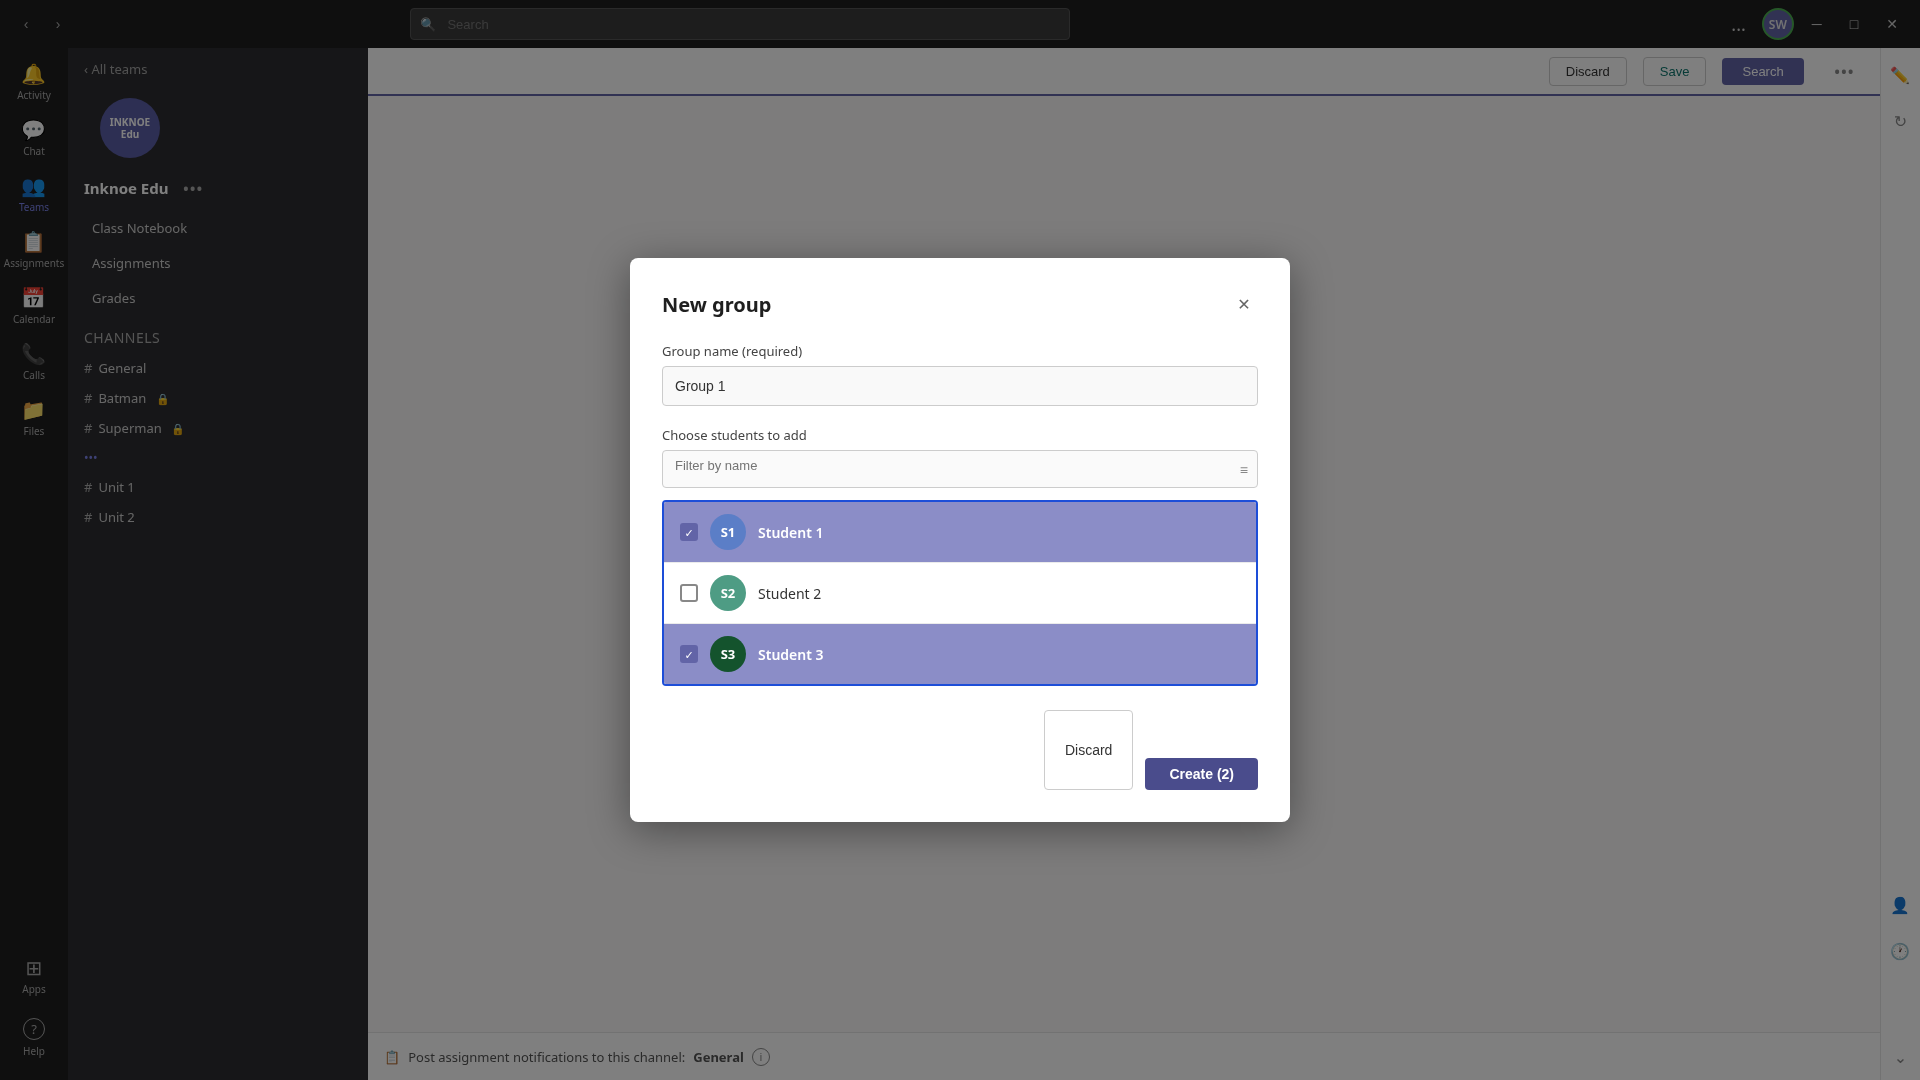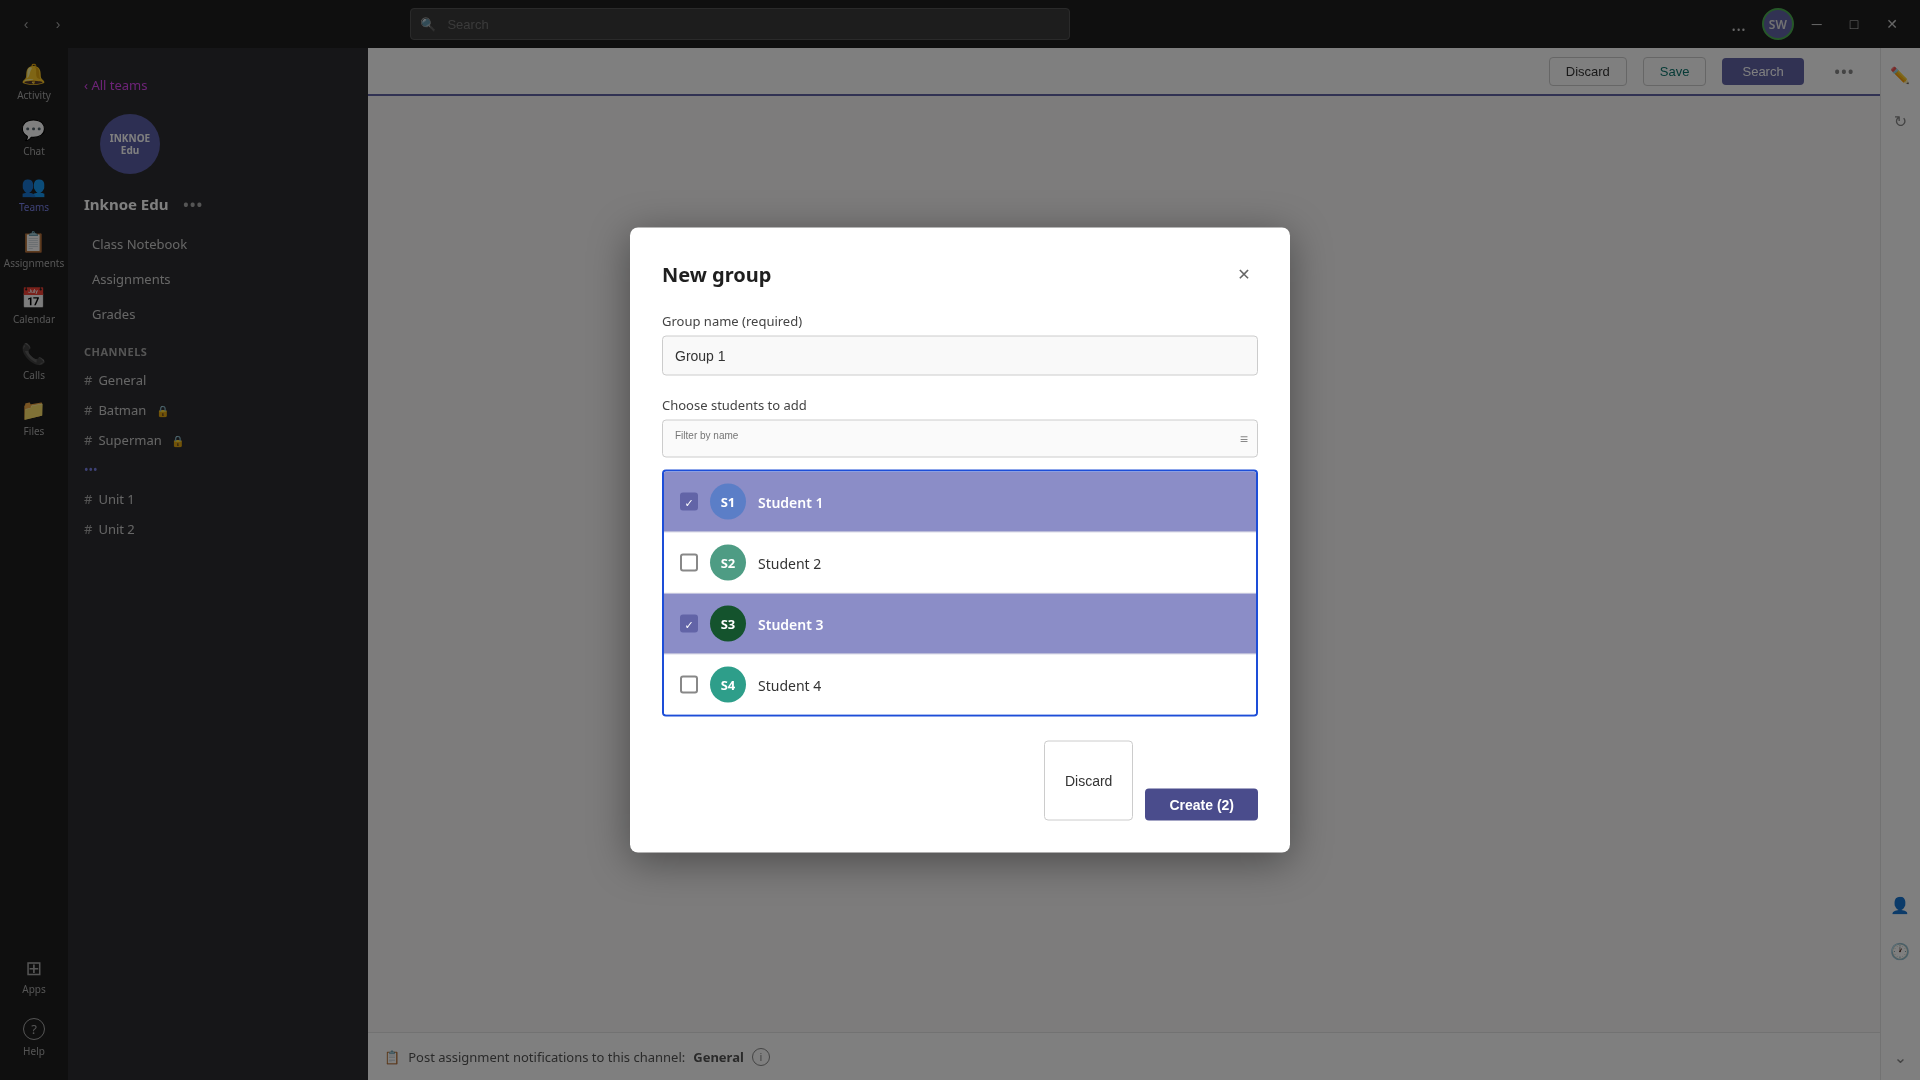--- a/index.html
+++ b/index.html
@@ -145,27 +145,26 @@
       overflow-y: auto;
       z-index: 4;
     }
     .teams-header {
       display: flex;
       align-items: center;
       padding: 12px 16px;
       gap: 8px;
     }
     .back-link {
-      color: #d946ef;
+      color: #a3a3a3;
       font-size: 13px;
       cursor: pointer;
       display: flex;
       align-items: center;
       gap: 4px;
-      margin-top: 16px;
     }
     .team-logo {
       width: 60px; height: 60px;
       border-radius: 50%;
       background: #5b5ea6;
       color: white;
       font-size: 11px;
       font-weight: 700;
       display: flex; align-items: center; justify-content: center;
       text-align: center;
@@ -183,22 +182,22 @@
       font-weight: 700;
       color: #fff;
     }
     .more-btn {
       color: #aaa;
       font-size: 18px;
       cursor: pointer;
       padding: 2px 6px;
     }
     .section-label {
-      font-size: 11px;
-      font-weight: 700;
+      font-size: 14px;
+      font-weight: 400;
       color: #aaa;
       padding: 12px 16px 6px;
       text-transform: uppercase;
       letter-spacing: 0.5px;
     }
     .nav-item {
       padding: 8px 16px;
       font-size: 13px;
       color: #ccc;
       cursor: pointer;
@@ -297,21 +296,21 @@
     .filter-row {
       position: relative;
       margin-bottom: 12px;
     }
     .filter-input {
       width: 100%;
       height: 38px;
       border: 1px solid #ccc;
       border-radius: 4px;
       padding: 0 36px 8px 12px;
-      font-size: 10px;
+      font-size: 13px;
       color: #737373;
       outline: none;
       background: #fafafa;
     }
     .filter-icon {
       position: absolute;
       right: 10px; top: 50%;
       transform: translateY(-50%);
       color: #888;
       font-size: 14px;
@@ -630,24 +629,19 @@
       <div class="student-avatar avatar-s2">S2</div>
       <span class="student-name">Student 2</span>
     </div>
 
     <div class="student-row selected">
       <div class="checkbox checked"></div>
       <div class="student-avatar avatar-s3">S3</div>
       <span class="student-name">Student 3</span>
     </div>
 
-    <div class="student-row">
-      <div class="checkbox"></div>
-      <div class="student-avatar avatar-s4">S4</div>
-      <span class="student-name">Student 4</span>
-    </div>
   </div>
 
   <div class="dialog-footer">
     <button class="btn-discard">Discard</button>
     <button class="btn-create">Create (2)</button>
   </div>
 </div>
 
 </body></html>

